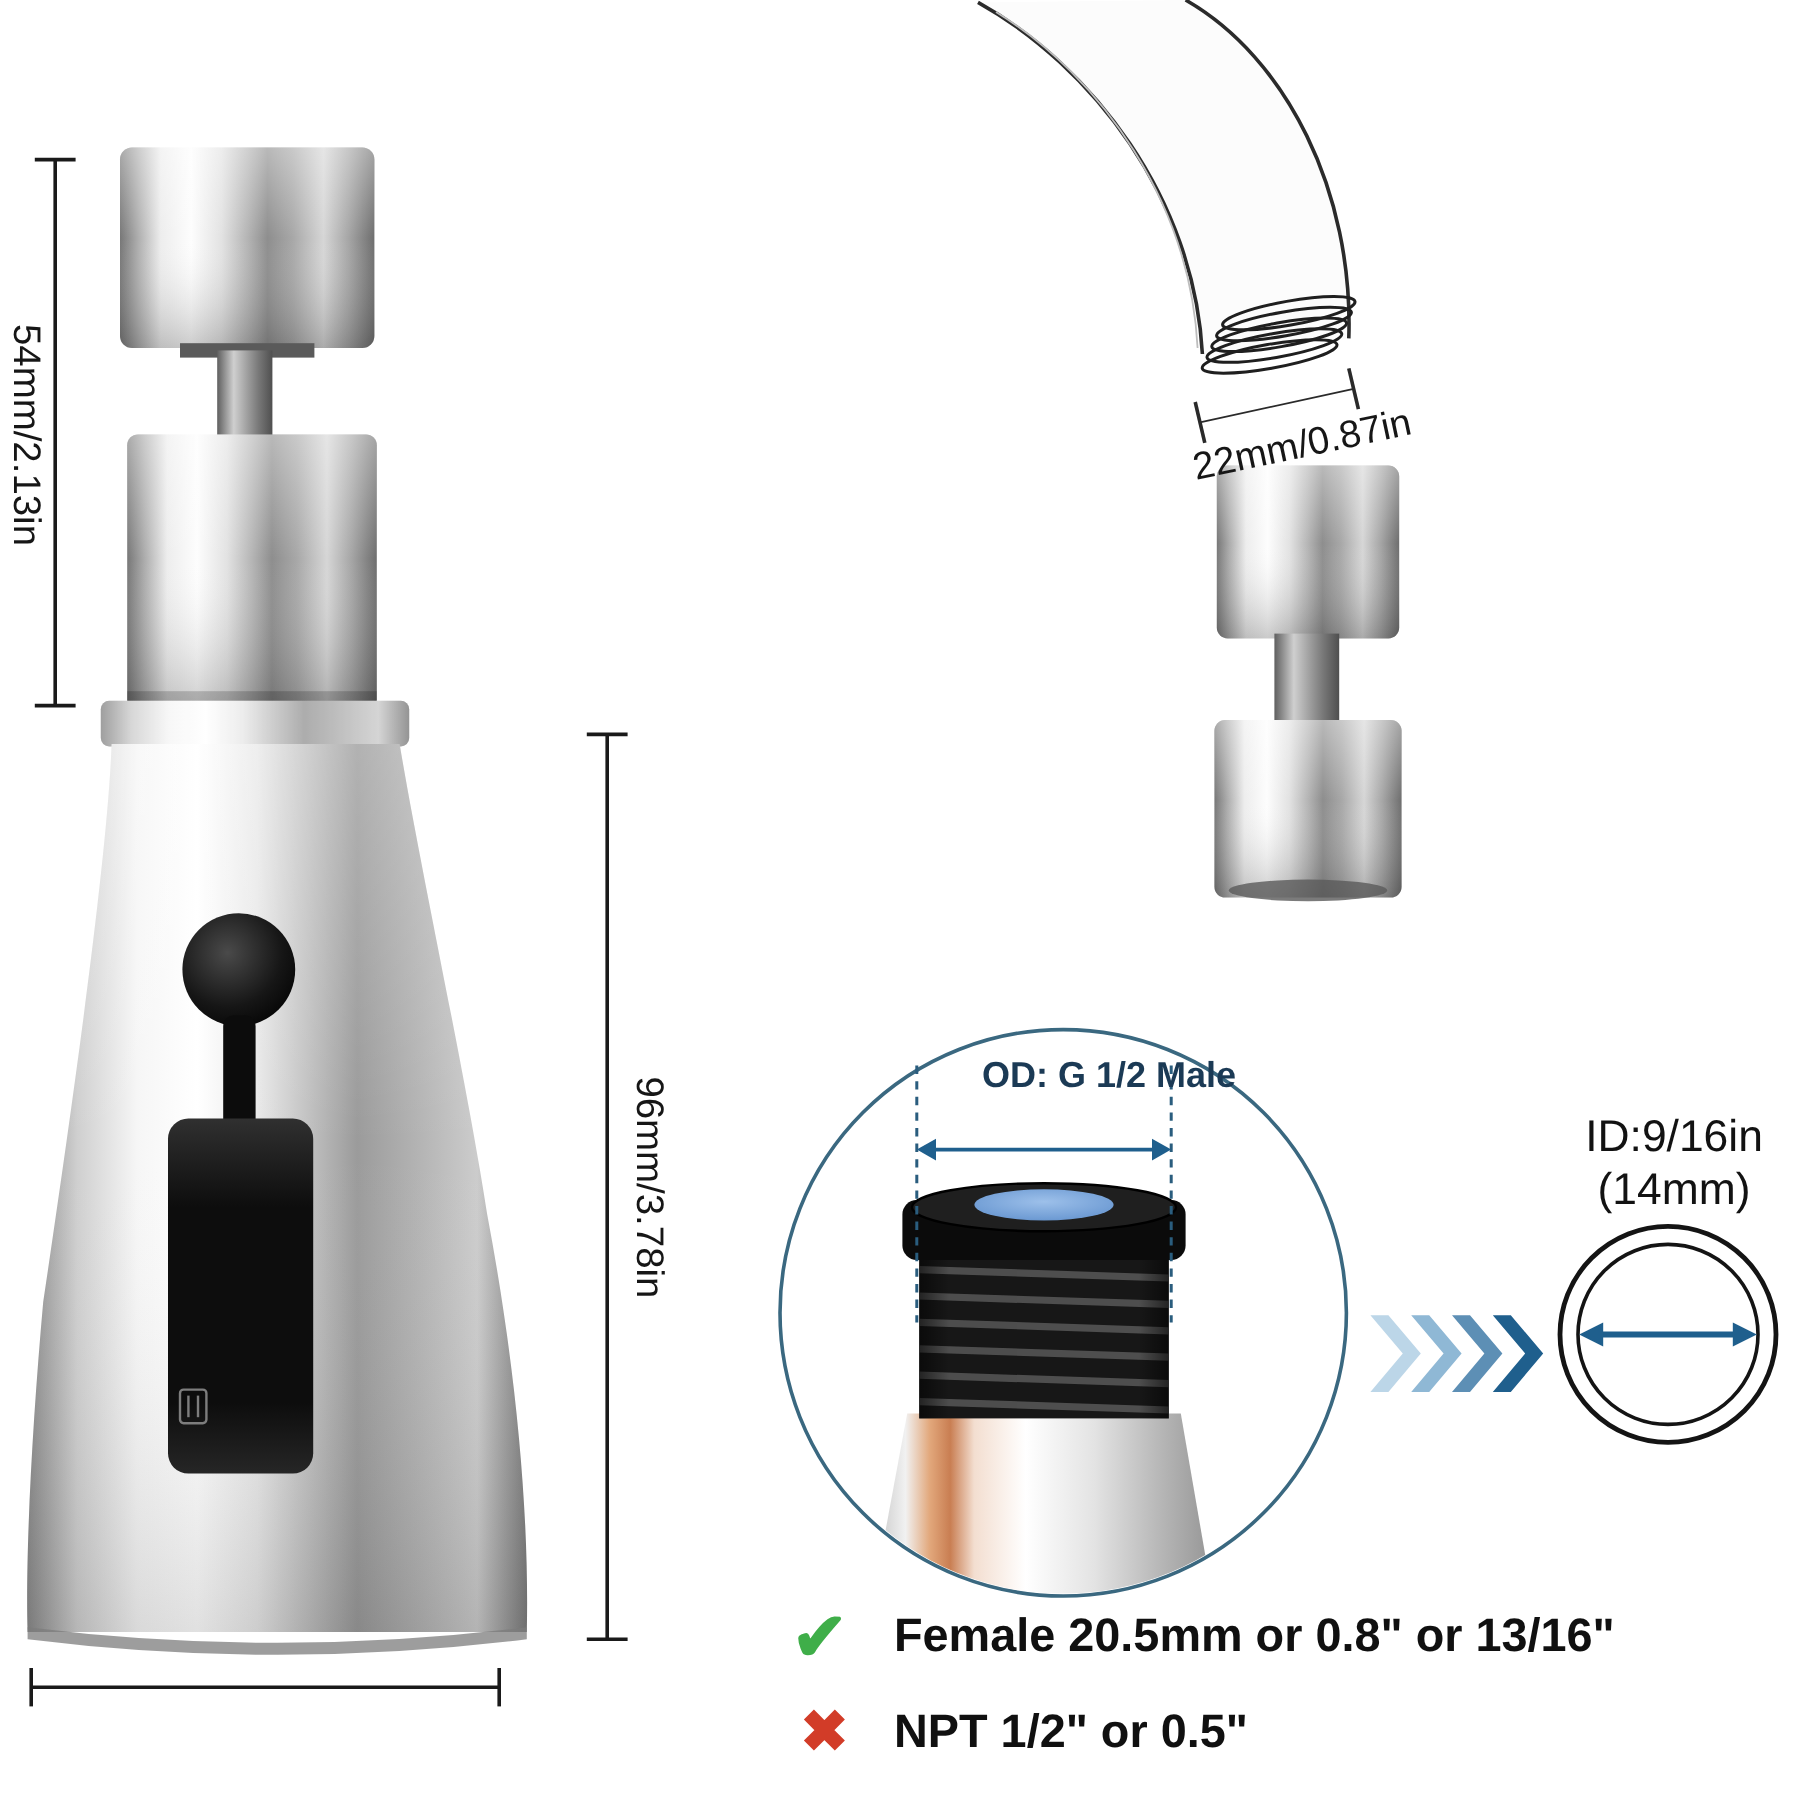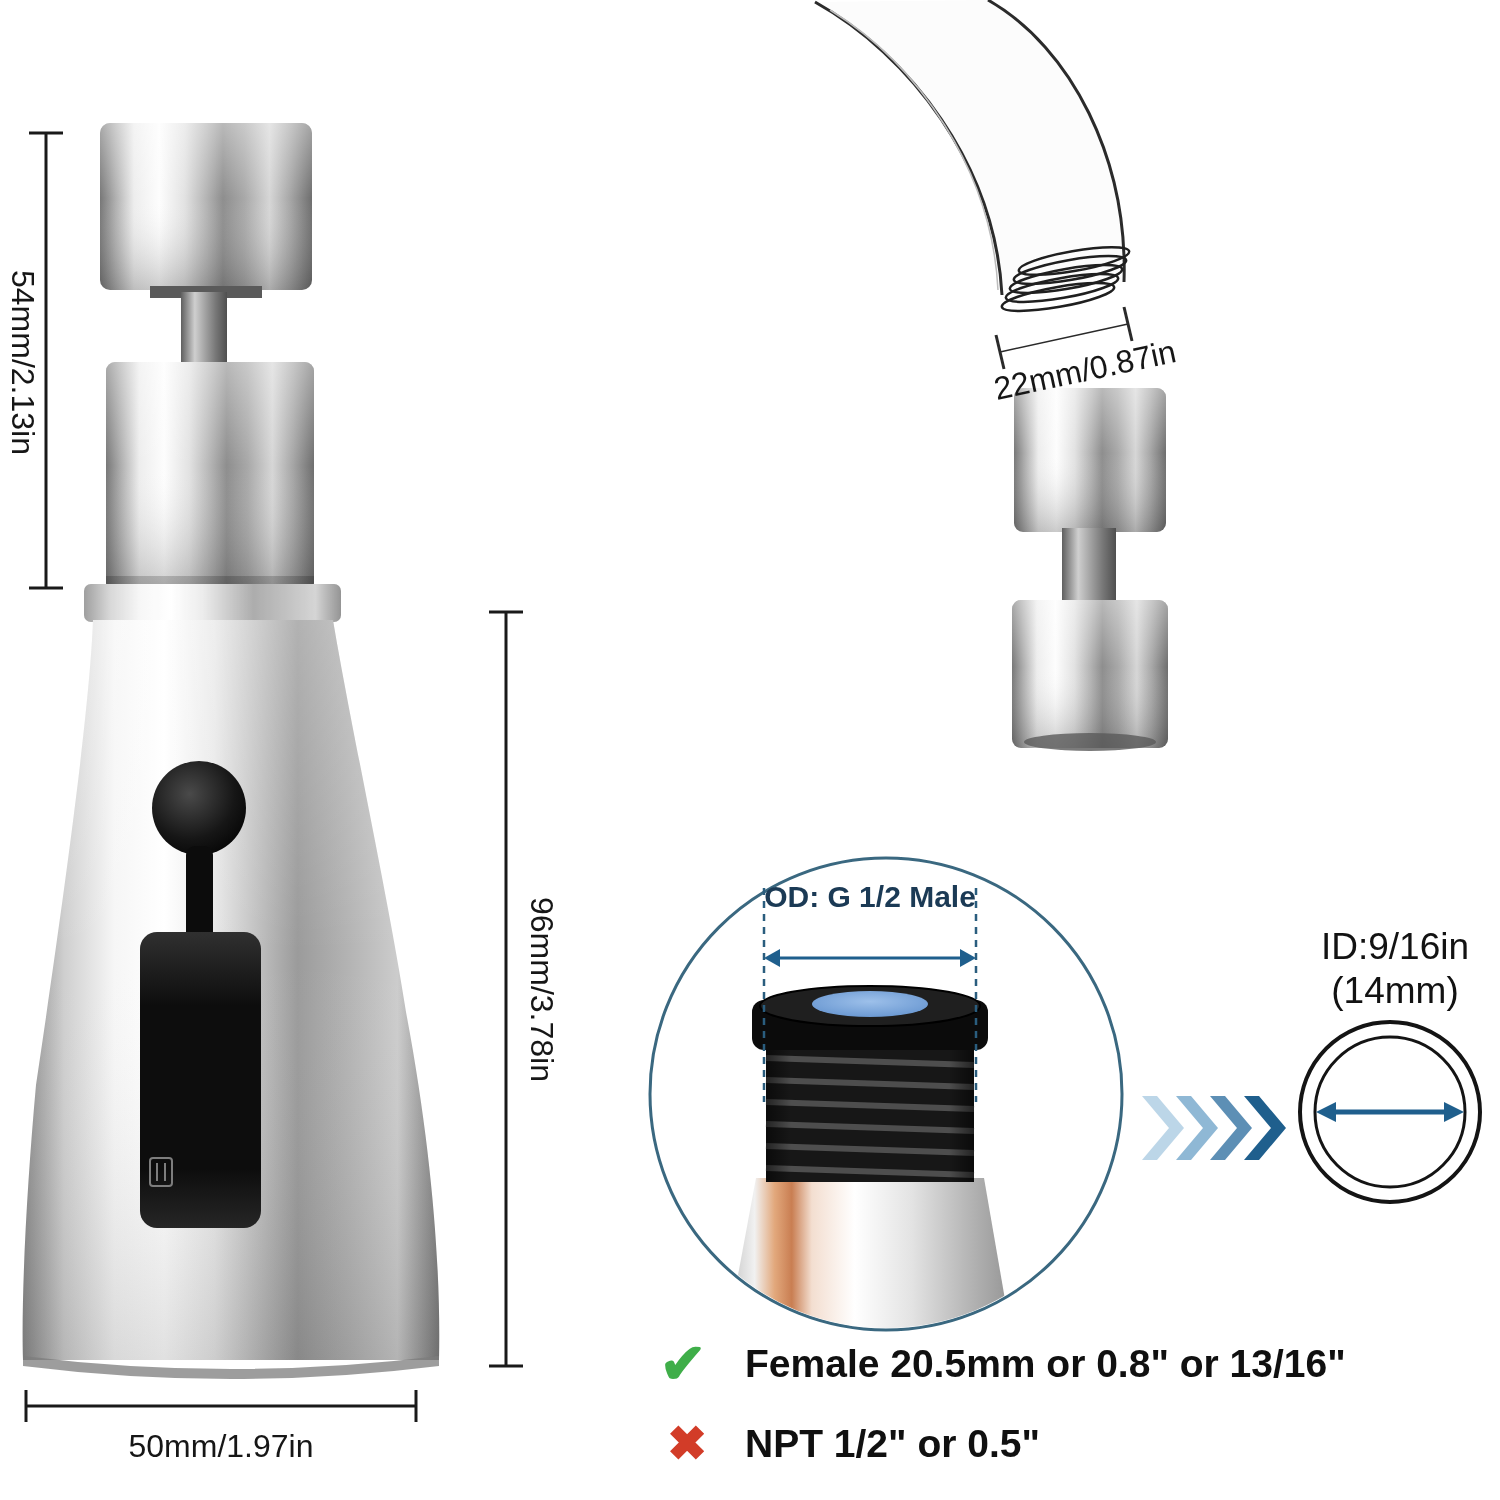--- a/index.html
+++ b/index.html
@@ -212,24 +212,23 @@
     <circle cx="1390" cy="1112" r="90" stroke="#141414" stroke-width="4"></circle>
     <circle cx="1390" cy="1112" r="75" stroke="#141414" stroke-width="3"></circle>
     <line x1="1330" y1="1112" x2="1450" y2="1112" stroke-width="5" stroke="#1f5f8d"></line>
     <polygon points="1316,1112 1336,1102 1336,1122" stroke="none" fill="#1f5f8d"></polygon>
     <polygon points="1464,1112 1444,1102 1444,1122" stroke="none" fill="#1f5f8d"></polygon>
   </g>
 </svg>
 
 <div class="lbl rot90" style="left:-128px;top:344px;width:300px;">54mm/2.13in</div>
 <div class="lbl rot90" style="left:391px;top:971px;width:300px;">96mm/3.78in</div>
-<div class="lbl" style="left:71px;top:1428px;width:300px;">50mm/1.97in</div>
 <div class="lbl rot-tilt" style="left:935px;top:352px;width:300px;">22mm/0.87in</div>
 
-<div class="lbl od-text" style="left:710px;top:880px;width:320px;">OD: G 1/2 Male</div>
+<div class="lbl od-text" style="left:710px;top:880px;width:320px;text-align:right;">OD: G 1/2 Male</div>
 
 <div class="lbl id-text" style="left:1235px;top:926px;width:320px;">ID:9/16in</div>
 <div class="lbl id-text" style="left:1235px;top:970px;width:320px;">(14mm)</div>
 
 <div class="lbl check" style="left:648px;top:1336px;width:70px;">✔</div>
 <div class="lbl compat-text" style="left:745px;top:1342px;width:740px;">Female 20.5mm or 0.8" or 13/16"</div>
 
 <div class="lbl cross" style="left:652px;top:1420px;width:70px;">✖</div>
 <div class="lbl compat-text" style="left:745px;top:1422px;width:740px;">NPT 1/2" or 0.5"</div>
 

